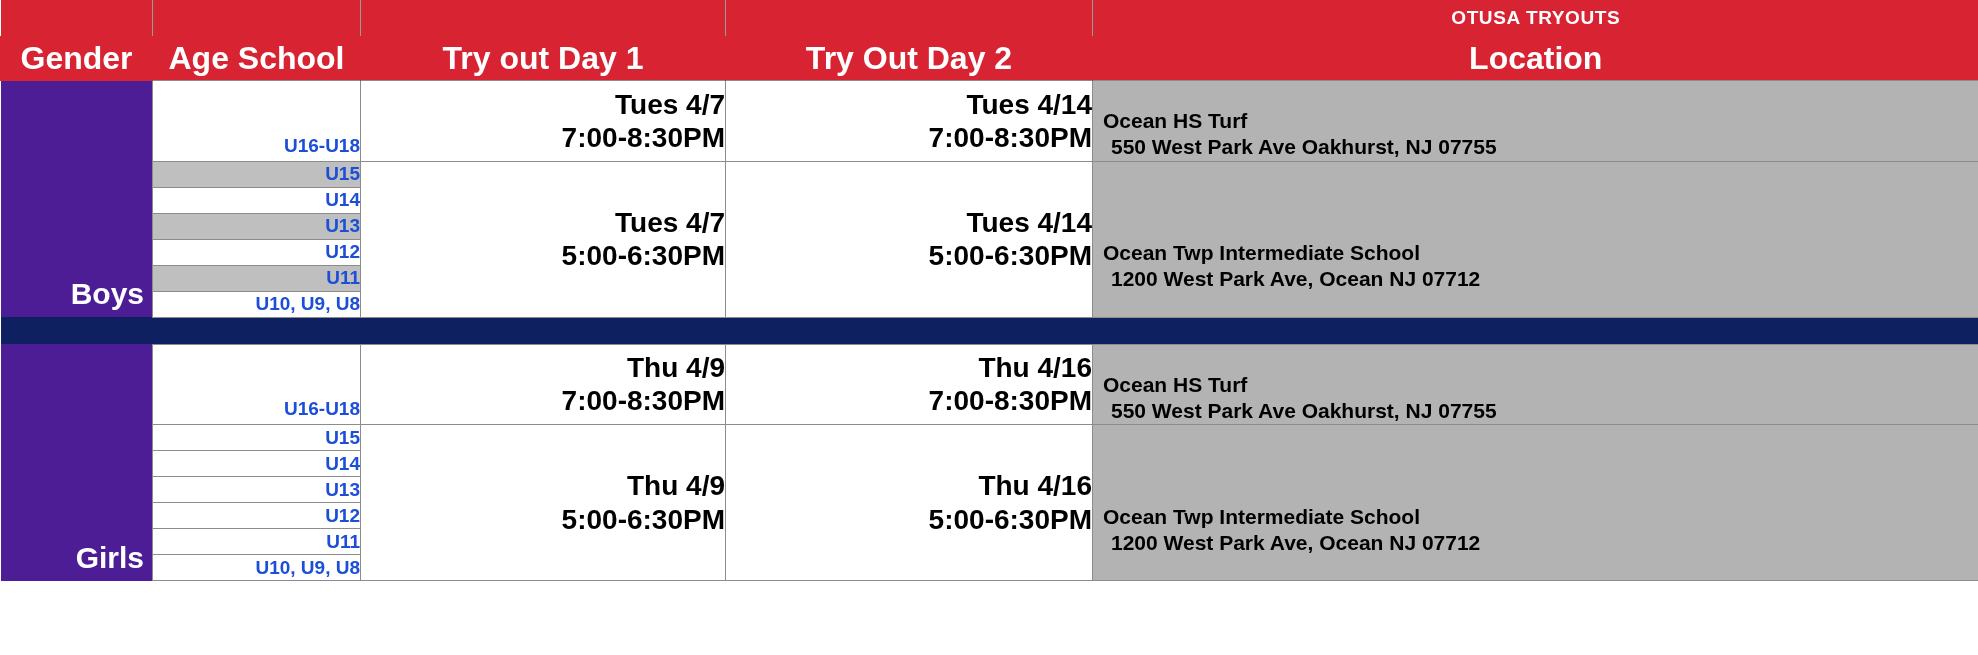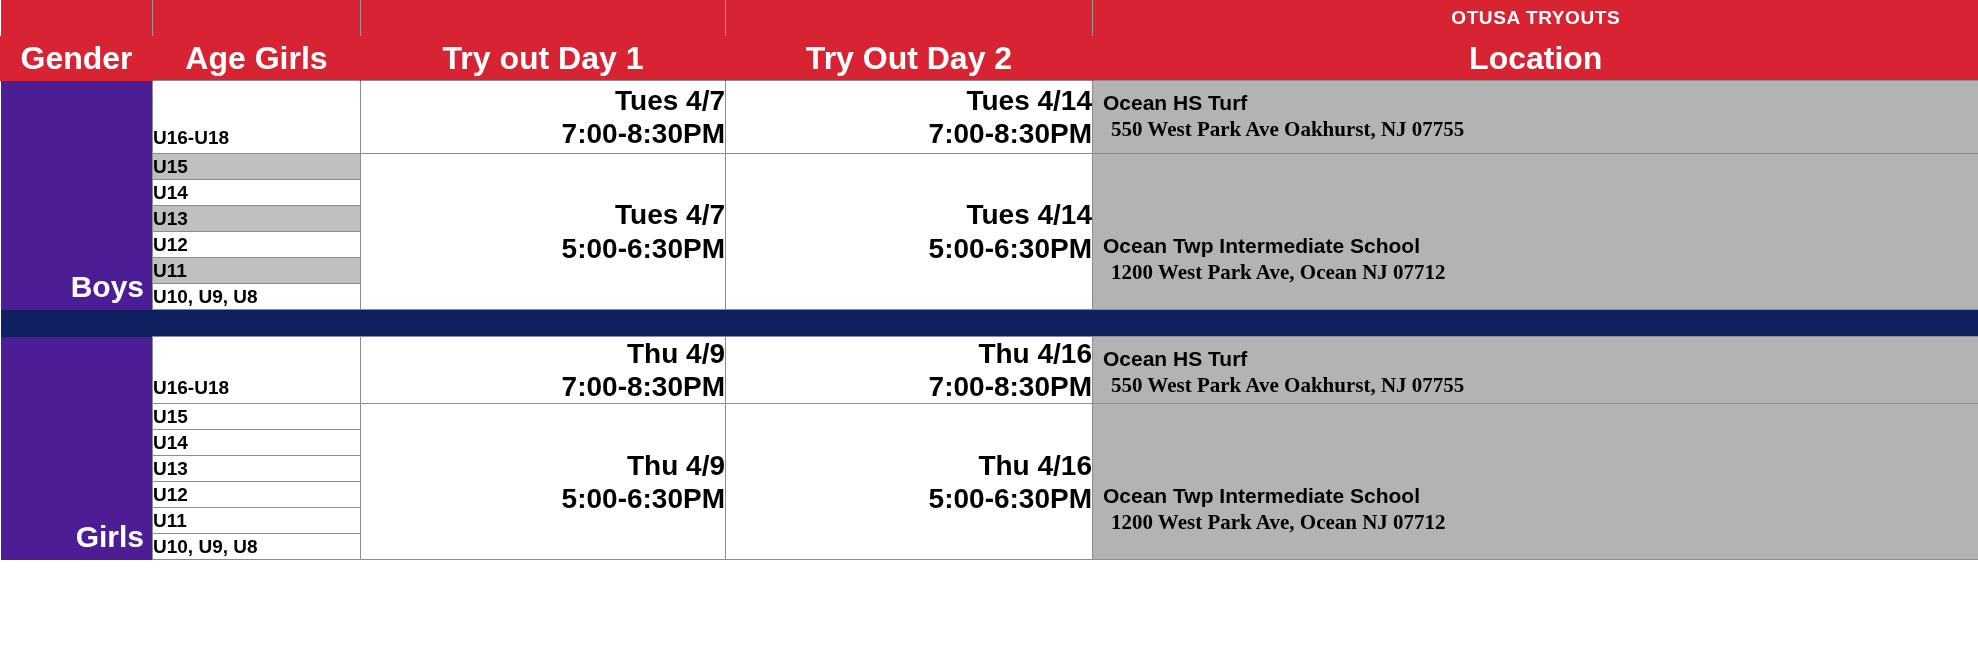--- a/index.html
+++ b/index.html
@@ -70,24 +70,24 @@
     color: #ffffff;
     font-weight: bold;
     font-size: 30px;
     text-align: right;
     vertical-align: bottom;
     padding: 0 8px 6px 0;
   }
 
   
   .age-cell {
-    text-align: left;
+    text-align: right;
     font-weight: bold;
     font-size: 19px;
-    color: #000000;
+    color: #1d4ed8;
     background: #ffffff;
     border: 1px solid #8c8c8c;
     height: 25px;
   }
   .age-cell.shaded { background: #bfbfbf; }
   .age-cell.tall { height: 68px; vertical-align: bottom; padding-bottom: 4px; }
   .age-cell.tall-b { height: 56px; vertical-align: bottom; padding-bottom: 4px; }
 
   
   .session-cell {
@@ -103,28 +103,28 @@
   
   .loc-cell {
     background: #b3b3b3;
     color: #000000;
     font-weight: bold;
     font-size: 21px;
     line-height: 1.25;
     padding-left: 10px;
     border: 1px solid #8c8c8c;
     vertical-align: top;
-    padding-top: 9px;
+    padding-top: 27px;
   }
   .loc-cell.bottom-align {
     vertical-align: bottom;
     padding-bottom: 24px;
     padding-top: 0;
   }
-  .loc-cell .line2 { padding-left: 8px; font-family: Liberation Serif, serif; }
+  .loc-cell .line2 { padding-left: 8px; }
 
   
   .sep-row td {
     background: #0e2060;
     height: 26px;
     border: none;
   }
 </style>
 </head>
 <body>
@@ -143,21 +143,21 @@
       <tr class="title-row">
         <td class="first"></td>
         <td></td>
         <td></td>
         <td></td>
         <td>OTUSA TRYOUTS</td>
       </tr>
 
       <tr class="header-row">
         <th>Gender</th>
-        <th>Age Girls</th>
+        <th>Age School</th>
         <th>Try out Day 1</th>
         <th>Try Out Day 2</th>
         <th>Location</th>
       </tr>
 
       <tr>
         <td class="gender-cell" rowspan="7">Boys</td>
         <td class="age-cell tall">U16-U18</td>
         <td class="session-cell">
           <div>Tues 4/7</div>

